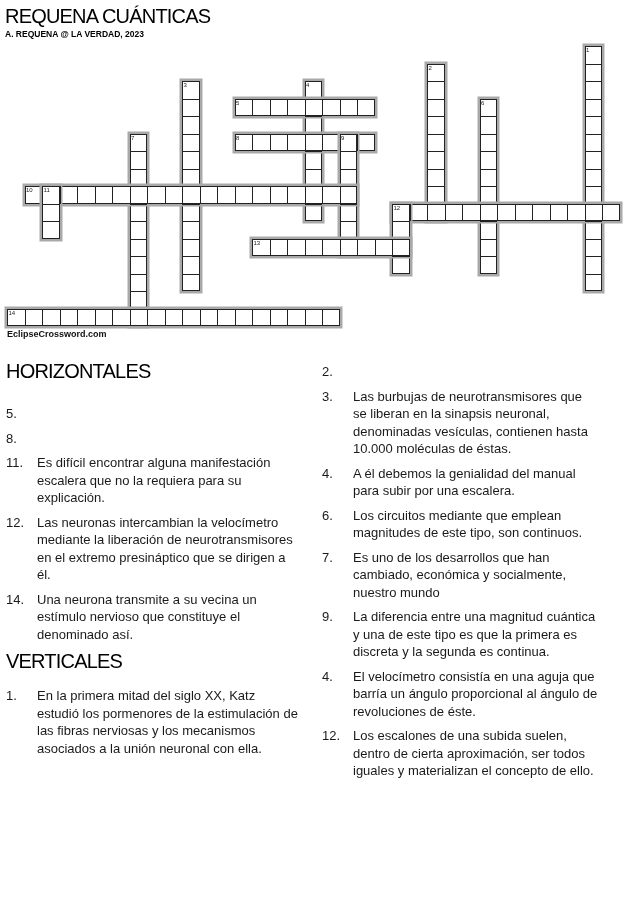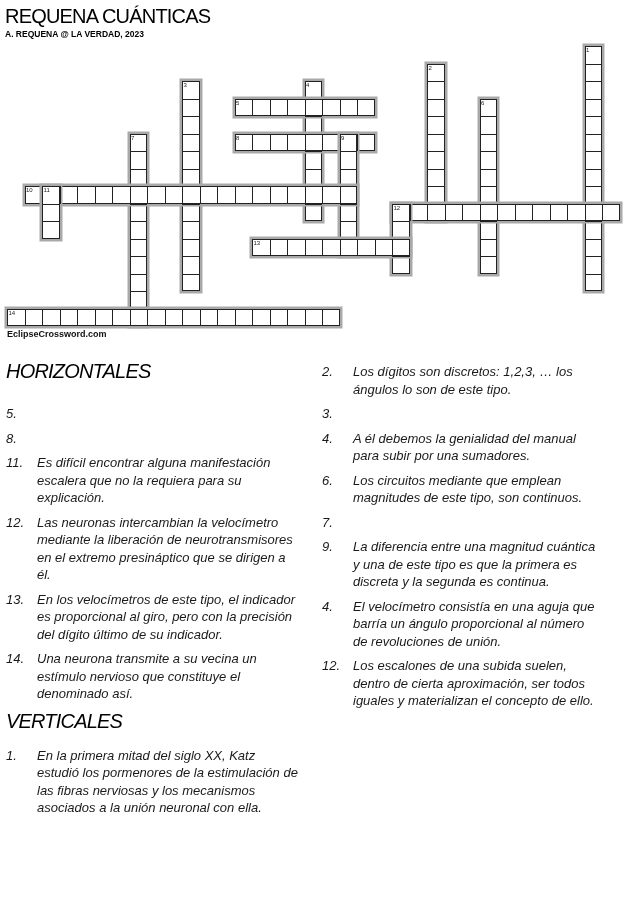--- a/index.html
+++ b/index.html
@@ -8,21 +8,21 @@
   .title{position:absolute;left:5px;top:5px;margin:0;font-size:20px;font-weight:400;
          letter-spacing:-0.8px;color:#000;white-space:nowrap;}
   .byline{position:absolute;left:5px;top:29px;font-size:8.5px;font-weight:700;
           letter-spacing:0;color:#000;white-space:nowrap;}
   #grid{position:absolute;left:0;top:0;width:624px;height:350px;z-index:0;}
   .word{position:absolute;background:#fff;border:1px solid #222;box-sizing:border-box;
         box-shadow:0 0 0 2.5px #a9a9a9;z-index:1;}
   .divider{position:absolute;background:#222;z-index:3;}
   .cellnum{position:absolute;z-index:4;font-size:6px;line-height:6px;color:#222;}
   .watermark{position:absolute;left:7px;top:329px;font-size:9px;font-weight:700;color:#111;}
-  .col{position:absolute;z-index:5;font-style:italic;}
+  .col{position:absolute;z-index:5;}
   .col-left{left:6px;top:360px;width:292px;}
   .col-right{left:322px;top:363px;width:276px;}
   h2{margin:0 0 23px 0;font-size:20px;font-weight:400;letter-spacing:-0.8px;color:#000;
      line-height:22px;}
   h2.second{margin-top:4px;margin-bottom:15px;}
   .clue{display:flex;margin:0 0 7px 0;font-size:13px;line-height:17.5px;color:#1a1a1a;}
   .clue-num{flex:0 0 31px;}
   .clue-text{flex:1 1 auto;}
 </style>
 </head>
@@ -216,64 +216,61 @@
         </div>
         <div class="clue">
           <span class="clue-num">11.</span>
           <span class="clue-text">Es difícil encontrar alguna manifestación escalera que no la requiera para su explicación.</span>
         </div>
         <div class="clue">
           <span class="clue-num">12.</span>
           <span class="clue-text">Las neuronas intercambian la velocímetro mediante la liberación de neurotransmisores en el extremo presináptico que se dirigen a él.</span>
         </div>
         <div class="clue">
-          <span class="clue-num">13.</span>
-          <span class="clue-text">En los velocímetros de este tipo, el indicador es proporcional al giro, pero con la precisión del dígito último de su indicador.</span>
-        </div>
-        <div class="clue">
           <span class="clue-num">14.</span>
           <span class="clue-text">Una neurona transmite a su vecina un estímulo nervioso que constituye el denominado así.</span>
         </div>
       </div>
     <h2 class="second">VERTICALES</h2>
     <div id="down-list-left">
         <div class="clue">
           <span class="clue-num">1.</span>
           <span class="clue-text">En la primera mitad del siglo XX, Katz estudió los pormenores de la estimulación de las fibras nerviosas y los mecanismos asociados a la unión neuronal con ella.</span>
         </div>
       </div>
   </div>
 
   <div class="col col-right">
     <div id="down-list-right">
         <div class="clue">
           <span class="clue-num">2.</span>
-          <span class="clue-text">Los dígitos son discretos: 1,2,3, … los ángulos lo son de este tipo.</span>
         </div>
         <div class="clue">
           <span class="clue-num">3.</span>
+          <span class="clue-text">Las burbujas de neurotransmisores que se liberan en la sinapsis neuronal, denominadas vesículas, contienen hasta 10.000 moléculas de éstas.</span>
         </div>
         <div class="clue">
           <span class="clue-num">4.</span>
-          <span class="clue-text">A él debemos la genialidad del manual para subir por una sumadores.</span>
+          <span class="clue-text">A él debemos la genialidad del manual para subir por una escalera.</span>
         </div>
         <div class="clue">
           <span class="clue-num">6.</span>
           <span class="clue-text">Los circuitos mediante que emplean magnitudes de este tipo, son continuos.</span>
         </div>
         <div class="clue">
           <span class="clue-num">7.</span>
+          <span class="clue-text">Es uno de los desarrollos que han cambiado, económica y socialmente, nuestro mundo</span>
         </div>
         <div class="clue">
           <span class="clue-num">9.</span>
           <span class="clue-text">La diferencia entre una magnitud cuántica y una de este tipo es que la primera es discreta y la segunda es continua.</span>
         </div>
         <div class="clue">
           <span class="clue-num">4.</span>
-          <span class="clue-text">El velocímetro consistía en una aguja que barría un ángulo proporcional al número de revoluciones de unión.</span>
+          <span class="clue-text">El velocímetro consistía en una aguja que barría un ángulo proporcional al ángulo de revoluciones de éste.</span>
         </div>
         <div class="clue">
           <span class="clue-num">12.</span>
           <span class="clue-text">Los escalones de una subida suelen, dentro de cierta aproximación, ser todos iguales y materializan el concepto de ello.</span>
         </div>
       </div>
   </div>
 </div>
 
 </body></html>

